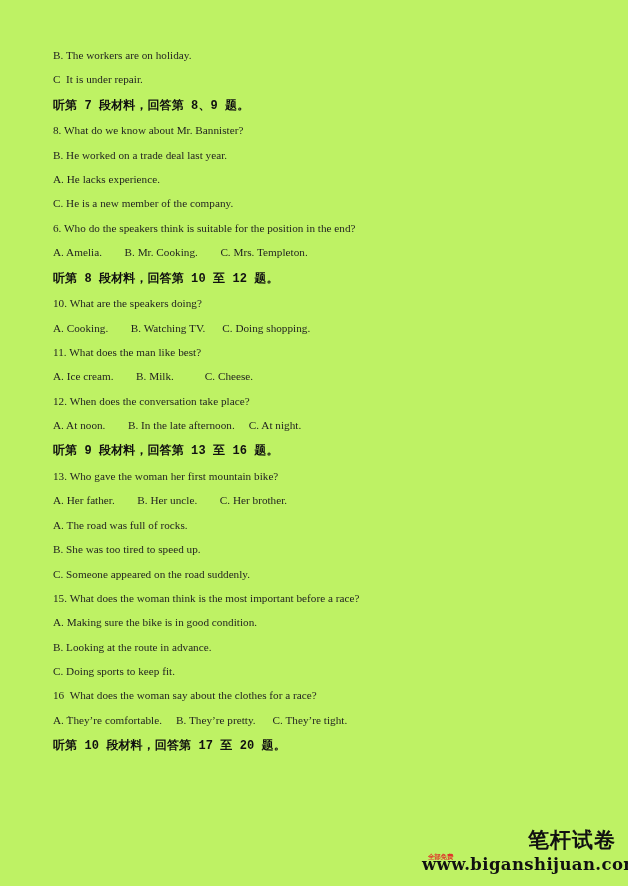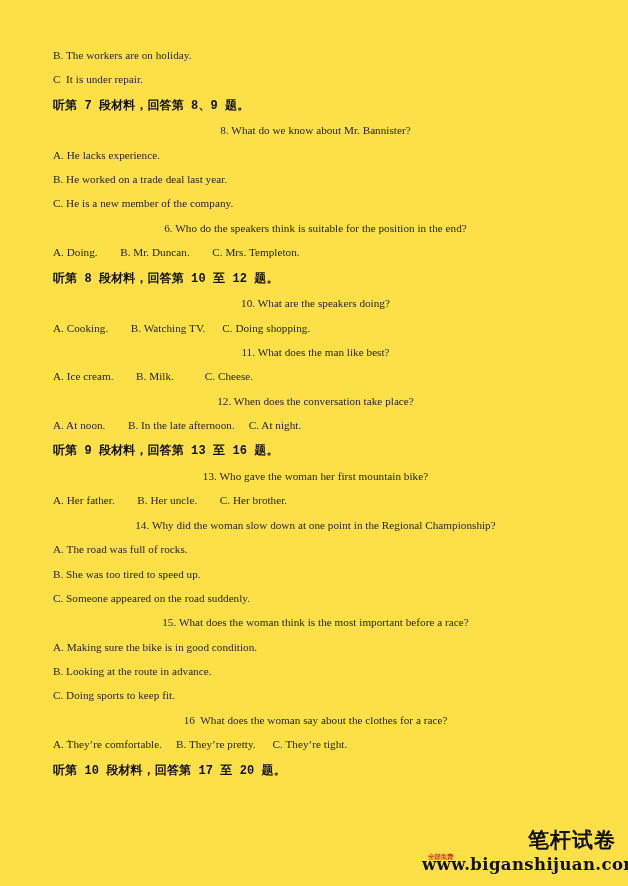--- a/index.html
+++ b/index.html
@@ -16,41 +16,40 @@
     font-family: "Liberation Serif", "DejaVu Serif", serif;
     color: #1b1b1b;
     -webkit-font-smoothing: antialiased;
   }
   .page {
     position: absolute;
     left: 0;
     top: 0;
     width: 628px;
     height: 886px;
-    background: #fde047;
+    background: #bef264;
   }
   .content {
     position: absolute;
     left: 53px;
     top: 49px;
     width: 525px;
   }
 
   
   .line {
     font-size: 11.2px;
     line-height: 13px;
     margin: 0 0 11.4px 0;
     white-space: pre;
     letter-spacing: 0.02px;
     color: #1f1f1f;
   }
   .line.q {
     margin-bottom: 11.4px;
-    text-align: center;
   }
   .line.opts {
     white-space: pre;
   }
 
   
   .heading {
     font-family: Liberation Mono, monospace;
     font-weight: bold;
     font-size: 12px;
@@ -124,36 +123,35 @@
 </head>
 <body>
 
 <div class="page">
   <div class="content" id="content-root">
       <div class="line opts">B. The workers are on holiday.</div>
       <div class="line opts">C  It is under repair.</div>
       <span class="stray-dot"></span>
       <div class="heading">听第 7 段材料，回答第 8、9 题。</div>
       <div class="line q">8. What do we know about Mr. Bannister?</div>
+      <div class="line opts">B. He worked on a trade deal last year.</div>
       <div class="line opts">A. He lacks experience.</div>
-      <div class="line opts">B. He worked on a trade deal last year.</div>
       <div class="line opts">C. He is a new member of the company.</div>
       <div class="line q">6. Who do the speakers think is suitable for the position in the end?</div>
-      <div class="line opts">A. Doing.        B. Mr. Duncan.        C. Mrs. Templeton.</div>
+      <div class="line opts">A. Amelia.        B. Mr. Cooking.        C. Mrs. Templeton.</div>
       <div class="heading">听第 8 段材料，回答第 10 至 12 题。</div>
       <div class="line q">10. What are the speakers doing?</div>
       <div class="line opts">A. Cooking.        B. Watching TV.      C. Doing shopping.</div>
       <div class="line q">11. What does the man like best?</div>
       <div class="line opts">A. Ice cream.        B. Milk.           C. Cheese.</div>
       <div class="line q">12. When does the conversation take place?</div>
       <div class="line opts">A. At noon.        B. In the late afternoon.     C. At night.</div>
       <div class="heading">听第 9 段材料，回答第 13 至 16 题。</div>
       <div class="line q">13. Who gave the woman her first mountain bike?</div>
       <div class="line opts">A. Her father.        B. Her uncle.        C. Her brother.</div>
-      <div class="line q">14. Why did the woman slow down at one point in the Regional Championship?</div>
       <div class="line opts">A. The road was full of rocks.</div>
       <div class="line opts">B. She was too tired to speed up.</div>
       <div class="line opts">C. Someone appeared on the road suddenly.</div>
       <div class="line q">15. What does the woman think is the most important before a race?</div>
       <div class="line opts">A. Making sure the bike is in good condition.</div>
       <div class="line opts">B. Looking at the route in advance.</div>
       <div class="line opts">C. Doing sports to keep fit.</div>
       <div class="line q">16  What does the woman say about the clothes for a race?</div>
       <span class="stray-dot"></span>
       <div class="line opts">A. They’re comfortable.     B. They’re pretty.      C. They’re tight.</div>

